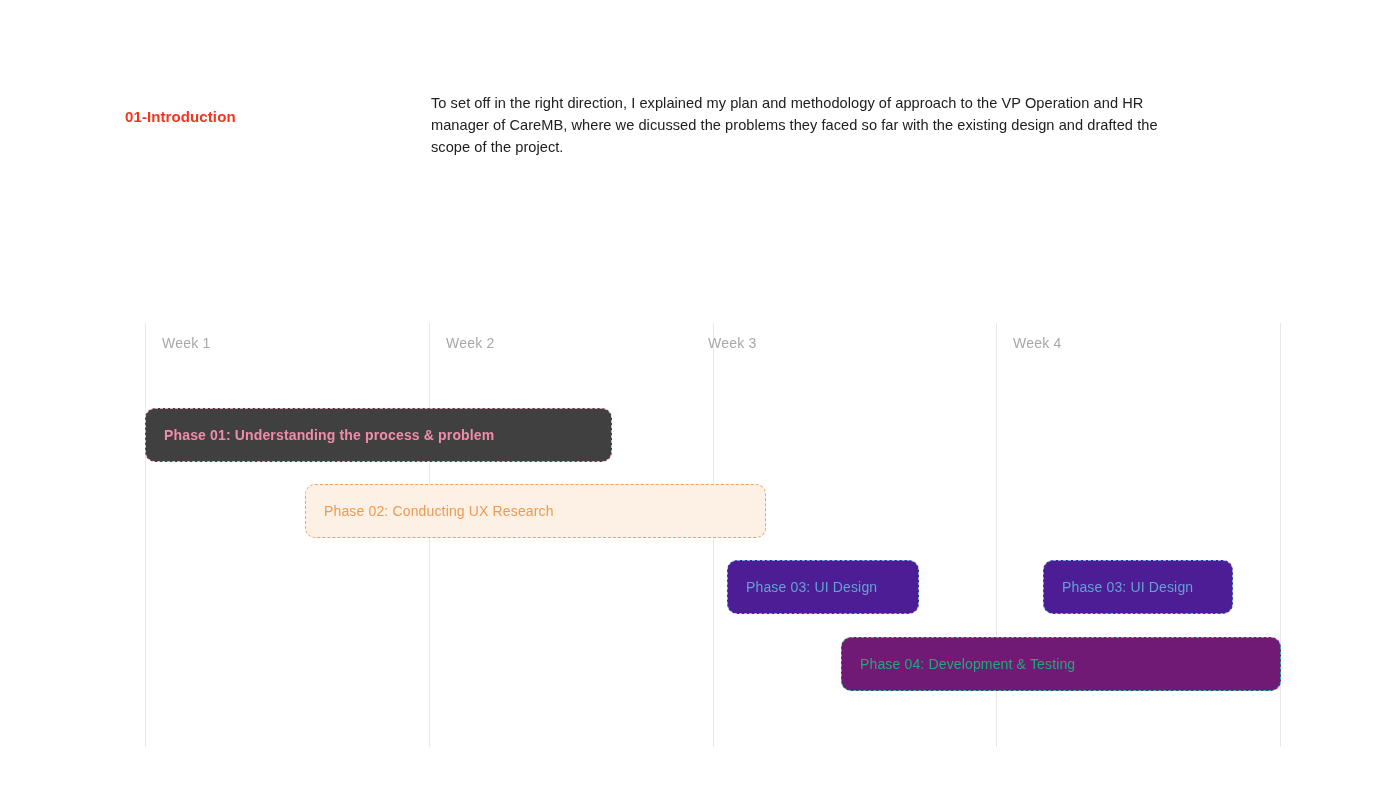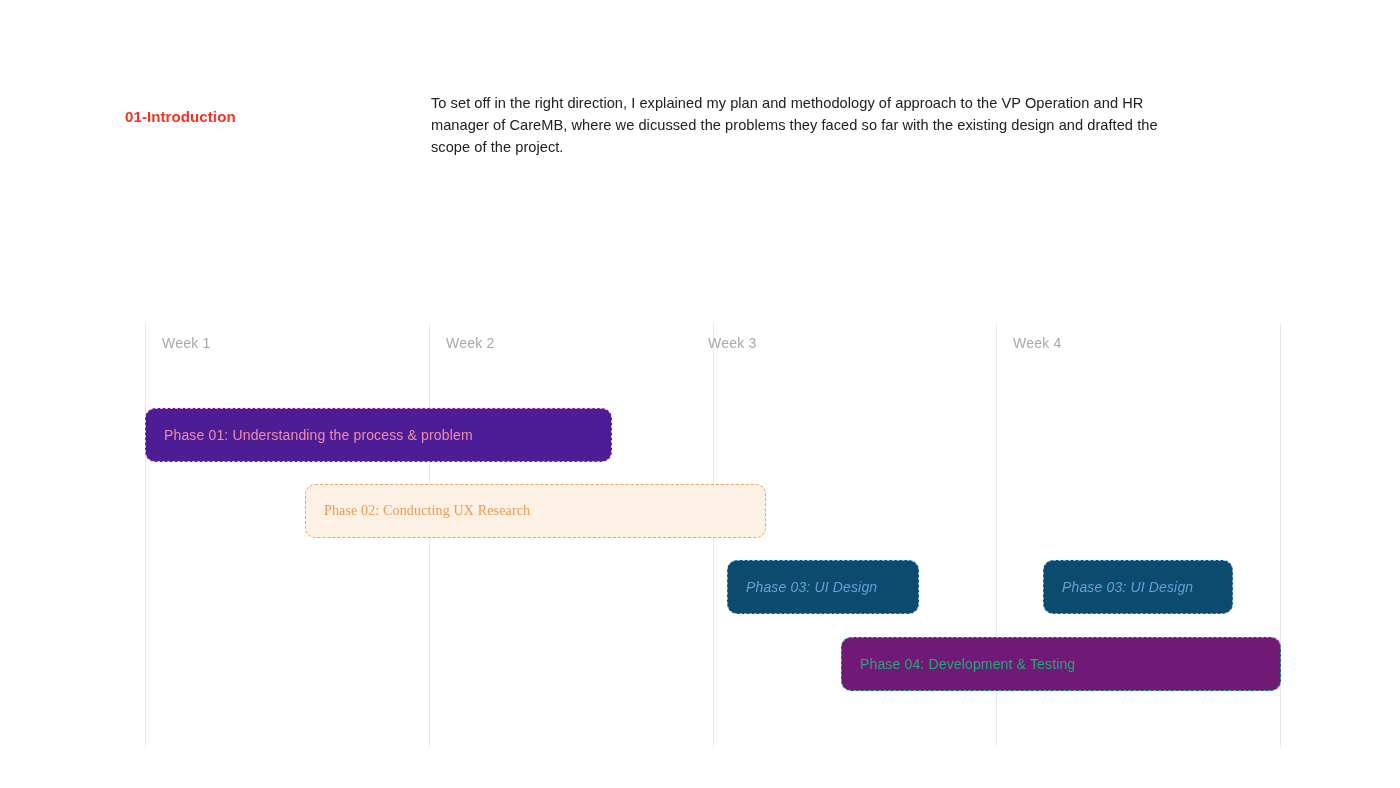--- a/index.html
+++ b/index.html
@@ -111,25 +111,25 @@
     align-items: center;
   }
 
   .gantt-bar .bar-label {
     font-size: 14px;
     letter-spacing: 0.15px;
     padding-left: 18px;
     white-space: nowrap;
   }
 
-  .bar-pink   { background: #4c1d95; border-color: #f3a6c0; }
+  .bar-pink   { background: #404040; border-color: #f3a6c0; font-weight: bold; }
   .bar-pink   .bar-label { color: #f08cab; }
   .bar-orange { background: #fdf0e5; border-color: #f0a263; }
   .bar-orange .bar-label { color: #ee9a52; }
-  .bar-blue   { background: #0c4a6e; border-color: #79b2e0; font-style: italic; }
+  .bar-blue   { background: #4c1d95; border-color: #79b2e0; }
   .bar-blue   .bar-label { color: #63a2d4; }
   .bar-green  { background: #701a75; border-color: #2fc08c; }
   .bar-green  .bar-label { color: #1faa77; }
 </style>
 </head>
 <body>
 
 <div id="header-block">
 
 
@@ -150,21 +150,21 @@
   <div id="week-labels">
       <div class="week-label" style="left: 162px;">Week 1</div>
       <div class="week-label" style="left: 446px;">Week 2</div>
       <div class="week-label" style="left: 702px; margin-left: 6px;">Week 3</div>
       <div class="week-label" style="left: 1013px;">Week 4</div>
     </div>
   <div id="gantt-bars">
       <div class="gantt-bar bar-pink" style="left: 145px; top: 408px; width: 467px;">
         <span class="bar-label">Phase 01: Understanding the process &amp; problem</span>
       </div>
-      <div class="gantt-bar bar-orange" style="left: 305px; top: 484px; width: 461px; font-family: Liberation Serif, serif;">
+      <div class="gantt-bar bar-orange" style="left: 305px; top: 484px; width: 461px;">
         <span class="bar-label">Phase 02: Conducting UX Research</span>
       </div>
       <div class="gantt-bar bar-blue" style="left: 727px; top: 560px; width: 192px;">
         <span class="bar-label">Phase 03: UI Design</span>
       </div>
       <div class="gantt-bar bar-blue" style="left: 1043px; top: 560px; width: 190px;">
         <span class="bar-label">Phase 03: UI Design</span>
       </div>
       <div class="gantt-bar bar-green" style="left: 841px; top: 637px; width: 440px;">
         <span class="bar-label">Phase 04: Development &amp; Testing</span>

